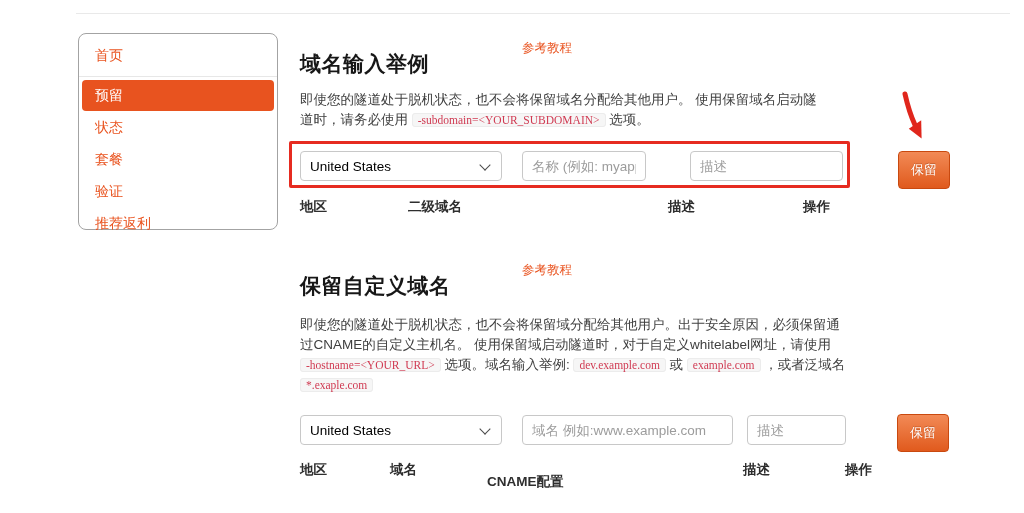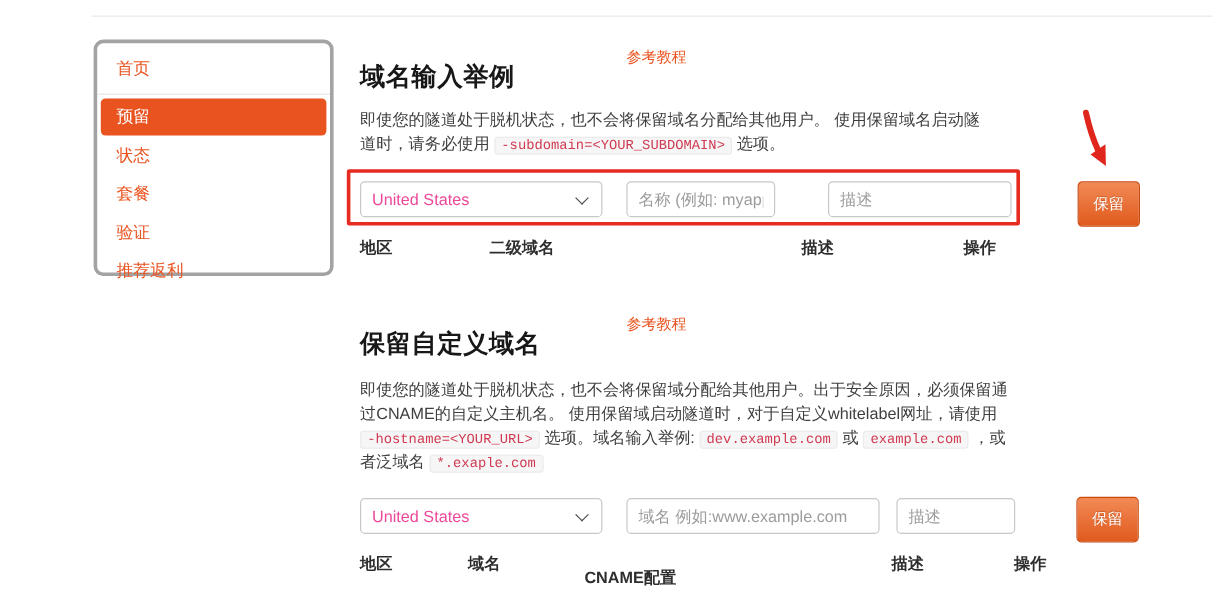--- a/index.html
+++ b/index.html
@@ -6,21 +6,21 @@
   body{
     position:relative;width:1024px;height:513px;overflow:hidden;
     font-family:"Liberation Sans","DejaVu Sans",sans-serif;
     -webkit-font-smoothing:antialiased;
   }
   .page-divider{position:absolute;left:76px;top:13px;width:934px;height:1px;background:#e9e9e9;}
 
   
   .sidebar{
     position:absolute;left:78px;top:33px;width:200px;height:197px;
-    border:3px solid #a3a3a3;border-radius:8px;background:#fff;box-sizing:border-box;
+    border:1px solid #a3a3a3;border-radius:8px;background:#fff;box-sizing:border-box;
   }
   .side-home{
     padding:13px 16px 11px;font-size:14px;color:#E95420;cursor:pointer;
     border-bottom:1px solid #e7e7e7;
   }
   .side-nav{padding:2px 0 0;}
   .nav-item{
     margin:1px 3px;padding:5px 13px;font-size:14px;color:#E95420;
     border-radius:4px;line-height:1.5;cursor:pointer;
   }
@@ -35,31 +35,31 @@
   #title-custom{top:258px;}
   .tutorial-link{position:absolute;left:522px;font-size:12.5px;color:#E95420;cursor:pointer;text-decoration:none;}
   #tut1{top:40px;}
   #tut2{top:262px;}
   .para{
     position:absolute;left:300px;font-size:13.5px;color:#3f3f3f;line-height:1.5;
   }
   #para1{top:76px;width:527px;}
   #para2{top:301px;width:549px;}
   .code-chip{
-    font-family:Liberation Mono, monospace;
+    font-family:Liberation Serif, serif;
     font-size:11.5px;color:#d03a52;background:#f6f6f6;
     border:1px solid #ececec;border-radius:3px;padding:0 5px;white-space:nowrap;
   }
 
   
   .select-wrap{position:absolute;width:202px;height:30px;}
   .select-wrap select{
     width:100%;height:100%;box-sizing:border-box;
     border:1px solid #c8c8c8;border-radius:4px;background:#fff;
-    font-size:13.5px;color:#ec4899;padding:0 24px 0 9px;
+    font-size:13.5px;color:#000000;padding:0 24px 0 9px;
     -webkit-appearance:none;-moz-appearance:none;appearance:none;
     font-family:inherit;
   }
   .chev{
     position:absolute;right:13px;top:10px;width:7px;height:7px;
     border-right:1.6px solid #4a4a4a;border-bottom:1.6px solid #4a4a4a;
     transform:rotate(45deg);pointer-events:none;
   }
   .txt-input{
     position:absolute;height:30px;box-sizing:border-box;

